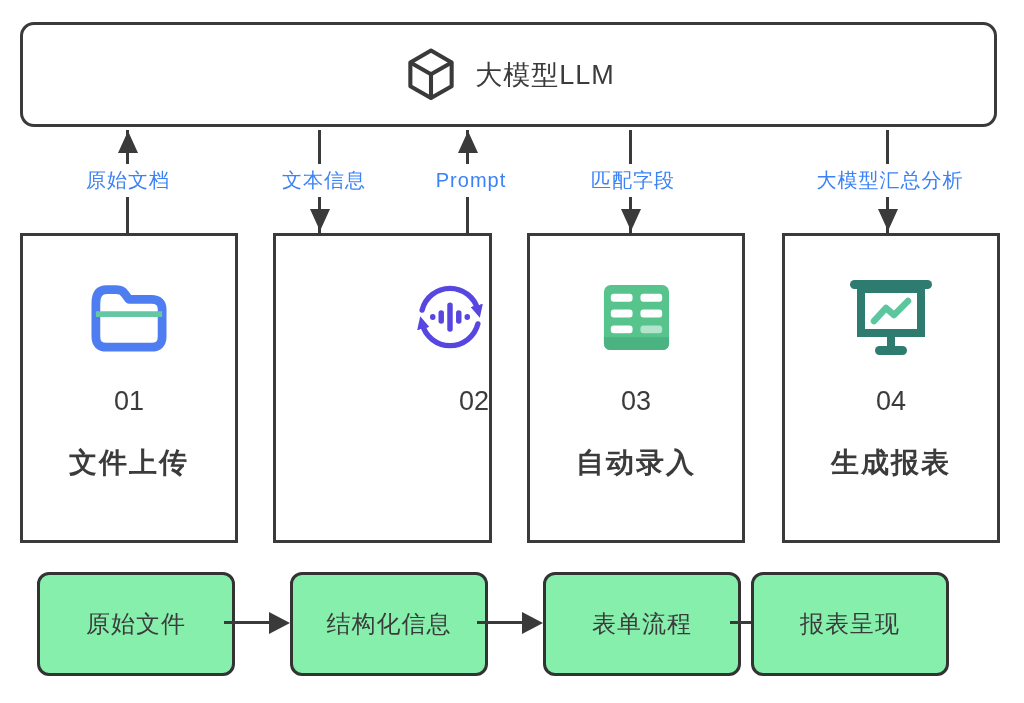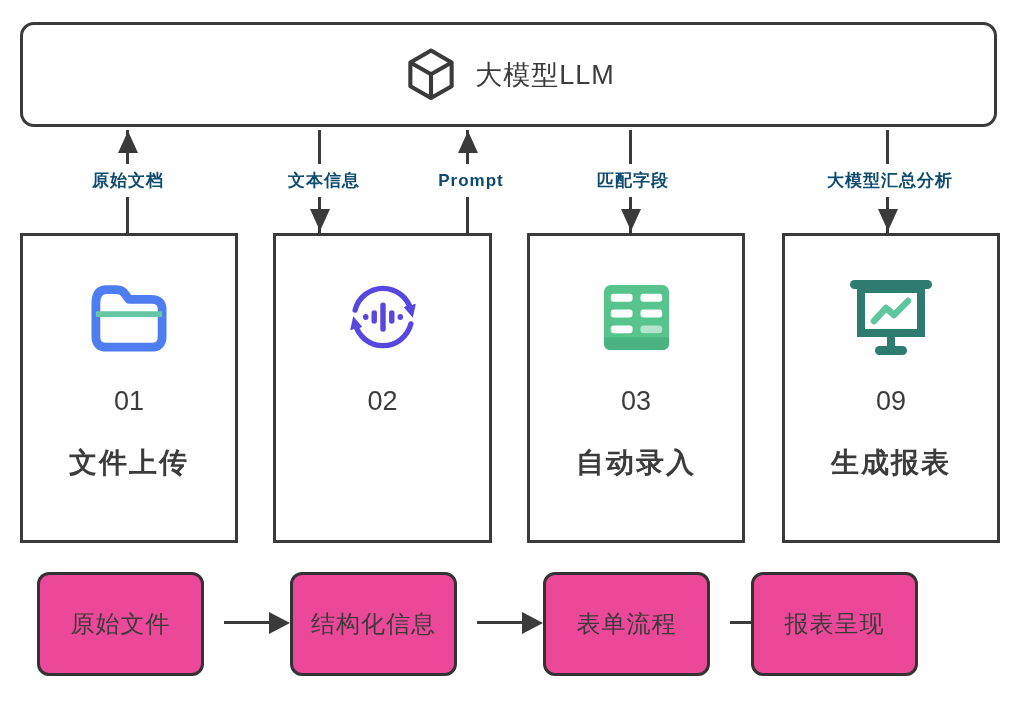--- a/index.html
+++ b/index.html
@@ -16,32 +16,32 @@
   .llm-title{font-size:27px;letter-spacing:1px;color:#3b3b3b;}
   
   .conn-line{position:absolute;top:130px;width:3px;height:103px;background:#3a3a3a;}
   .ah-up{position:absolute;top:131px;width:0;height:0;
     border-left:10px solid transparent;border-right:10px solid transparent;
     border-bottom:22px solid #3a3a3a;}
   .ah-down{position:absolute;top:209px;width:0;height:0;
     border-left:10px solid transparent;border-right:10px solid transparent;
     border-top:22px solid #3a3a3a;}
   .conn-label{position:absolute;top:164px;transform:translateX(-50%);
-    background:#ffffff;padding:0 7px;font-size:17px;line-height:33px;
-    letter-spacing:1px;color:#0c4a6e;white-space:nowrap;font-weight:bold;}
+    background:#ffffff;padding:0 7px;font-size:20px;line-height:33px;
+    letter-spacing:1px;color:#3b82f6;white-space:nowrap;}
   
   .step{position:absolute;top:233px;height:310px;box-sizing:border-box;
     border:3px solid #3a3a3a;background:#ffffff;
     display:flex;flex-direction:column;align-items:center;}
   .step-icon{margin-top:42px;height:78px;display:flex;align-items:center;justify-content:center;}
   .step-num{margin-top:30px;font-size:27px;color:#3b3b3b;}
   .step-label{margin-top:27px;font-size:28px;letter-spacing:2px;color:#3b3b3b;font-weight:bold;}
   
-  .flow-box{position:absolute;top:572px;width:167px;height:104px;box-sizing:border-box;
-    border:3px solid #333333;border-radius:12px;background:#ec4899;
+  .flow-box{position:absolute;top:572px;width:198px;height:104px;box-sizing:border-box;
+    border:3px solid #333333;border-radius:12px;background:#86efac;
     display:flex;align-items:center;justify-content:center;
     font-size:24px;letter-spacing:1px;color:#3b3b3b;}
   .fl-line{position:absolute;top:621px;height:3px;background:#3a3a3a;}
   .fl-head{position:absolute;top:612px;width:0;height:0;
     border-top:11px solid transparent;border-bottom:11px solid transparent;
     border-left:21px solid #3a3a3a;}
 </style>
 </head>
 <body>
 
@@ -82,21 +82,21 @@
     <div class="step-icon">
       <svg width="86" height="76" viewBox="0 0 88 78">
         <path d="M10 36 V25 Q10 11 21 11 H31 Q37 11 40 15.5 L44 21 H67 Q78 21 78 31 V59 Q78 70 67 70 H21 Q10 70 10 59 Z" fill="none" stroke="#4e7df2" stroke-width="9" stroke-linejoin="round" stroke-linecap="round"></path>
         <path d="M10 36 H78" stroke="#66c7a5" stroke-width="6"></path>
       </svg>
     </div>
     <div class="step-num">01</div>
     <div class="step-label">文件上传</div>
   </div>
 
-  <div class="step" style="left:273px;width:219px;">
+  <div class="step" style="left:273px;width:219px;align-items:flex-end;">
     <div class="step-icon">
       <svg width="78" height="78" viewBox="0 0 80 80">
         <defs>
           <marker id="pa" orient="auto" markerUnits="userSpaceOnUse" markerWidth="13" markerHeight="13" refX="5" refY="6.5">
             <path d="M0 0 L13 6.5 L0 13 Z" fill="#5746e0"></path>
           </marker>
         </defs>
         <path d="M11.4 32.9 A29.5 29.5 0 0 1 68.6 32.9" fill="none" stroke="#5746e0" stroke-width="5.5" stroke-linecap="round" marker-end="url(#pa)"></path>
         <path d="M68.6 47.1 A29.5 29.5 0 0 1 11.4 47.1" fill="none" stroke="#5746e0" stroke-width="5.5" stroke-linecap="round" marker-end="url(#pa)"></path>
         <rect x="37.2" y="25" width="5.6" height="30" rx="2.8" fill="#5746e0"></rect>
@@ -129,21 +129,21 @@
   <div class="step" style="left:782px;width:218px;">
     <div class="step-icon">
       <svg width="88" height="82" viewBox="0 0 88 82">
         <rect x="3" y="4" width="82" height="9" rx="4.5" fill="#2e7c70"></rect>
         <rect x="14" y="13" width="60" height="44" fill="none" stroke="#2e7c70" stroke-width="8"></rect>
         <polyline points="27,45 39,32 47,39 61,25" fill="none" stroke="#5cc69e" stroke-width="6.5" stroke-linecap="round" stroke-linejoin="round"></polyline>
         <rect x="40" y="57" width="8" height="14" fill="#2e7c70"></rect>
         <rect x="28" y="70" width="32" height="9" rx="4.5" fill="#2e7c70"></rect>
       </svg>
     </div>
-    <div class="step-num">09</div>
+    <div class="step-num">04</div>
     <div class="step-label">生成报表</div>
   </div>
 
   <div class="flow-box" style="left:37px;">
     <span>原始文件</span>
   </div>
   <div class="fl-line" style="left:224px;width:47px;"></div>
   <div class="fl-head" style="left:269px;"></div>
 
   <div class="flow-box" style="left:290px;">

